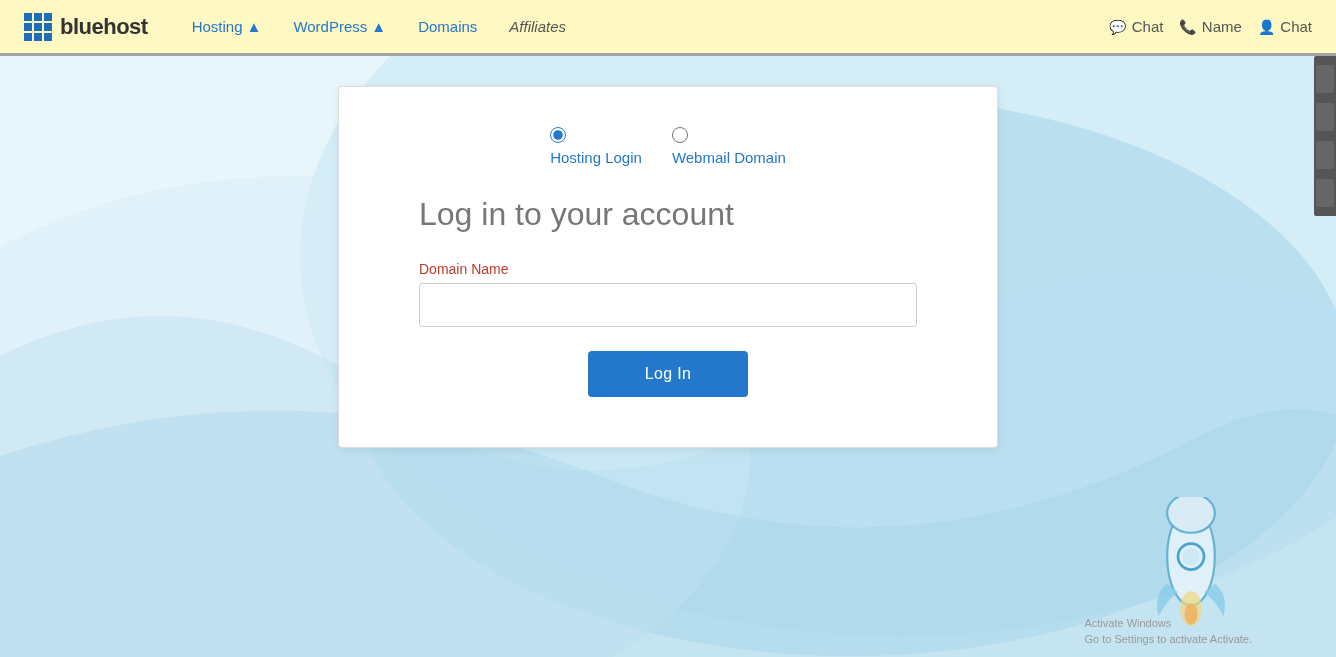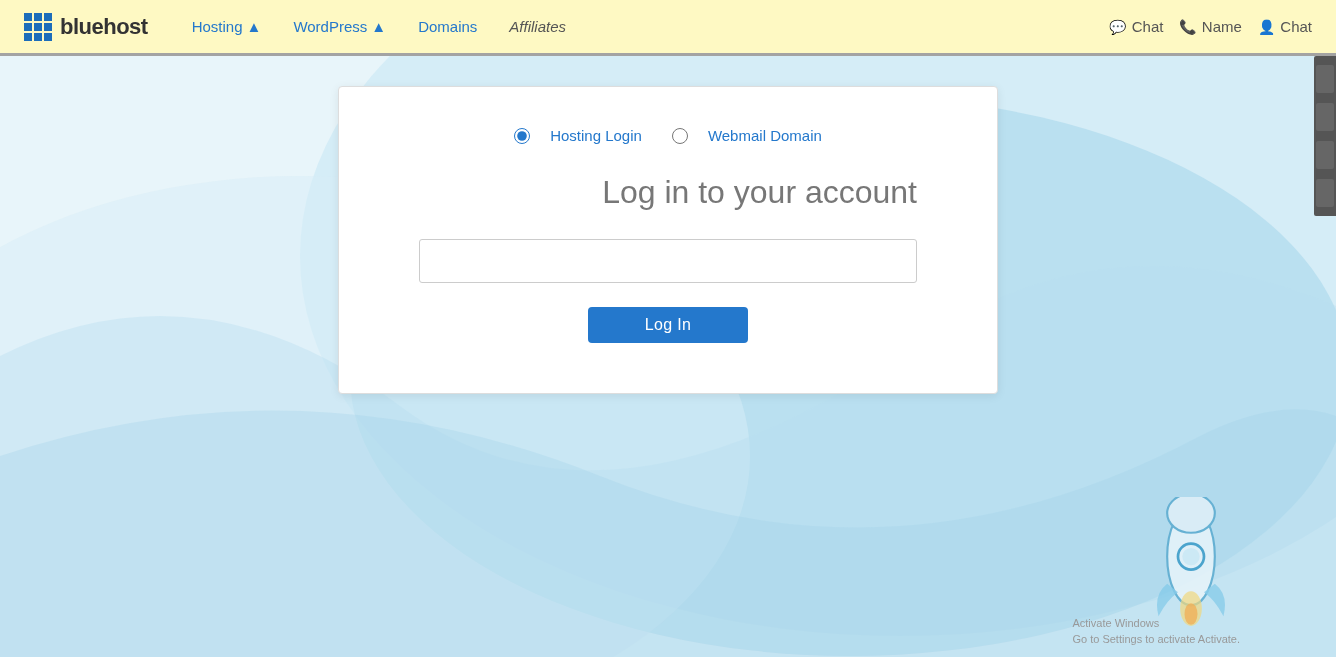--- a/index.html
+++ b/index.html
@@ -117,21 +117,21 @@
       right: 80px;
       width: 130px;
       height: 130px;
       opacity: 0.85;
     }
 
     
     .activate-windows {
       position: absolute;
       bottom: 10px;
-      right: 96px;
+      right: 84px;
       color: #999;
       font-size: 11px;
       line-height: 1.4;
     }
 
     
     .login-card {
       position: absolute;
       top: 30px;
       left: 50%;
@@ -147,36 +147,36 @@
     
     .radio-tabs {
       display: flex;
       justify-content: center;
       align-items: center;
       gap: 30px;
       margin-bottom: 30px;
     }
     .radio-label {
       display: flex;
-      align-items: center;
-      gap: 20px;
+      gap: 6px;
       font-size: 15px;
       color: #2478cc;
       cursor: pointer;
+      flex-direction: column;
     }
     .radio-input {
       width: 16px;
       height: 16px;
       accent-color: #2478cc;
       cursor: pointer;
     }
 
     
     .form-title {
-      text-align: right;
+      text-align: left;
       font-size: 32px;
       font-weight: 400;
       color: #777;
       margin-bottom: 28px;
     }
 
     
     .form-group {
       margin-bottom: 20px;
     }
@@ -195,21 +195,21 @@
       font-size: 14px;
       outline: none;
       color: #333;
     }
 
     
     .btn-login {
       display: block;
       margin: 24px auto 0;
       width: 160px;
-      height: 36px;
+      height: 46px;
       background: #2478cc;
       color: #fff;
       border: none;
       border-radius: 4px;
       font-size: 16px;
       cursor: pointer;
       letter-spacing: 0.3px;
     }
 
     
@@ -306,20 +306,21 @@
       </label>
       <label class="radio-label">
         <input type="radio" class="radio-input" name="login_type" style="">
         <span>Webmail Domain</span>
       </label>
     </div>
 
     <h2 class="form-title">Log in to your account</h2>
 
     <div class="form-group">
+      <label class="form-label">Domain Name</label>
       <input class="form-input" type="text" style="">
     </div>
 
 
     <button class="btn-login">Log In</button>
   </div>
 
   <div class="rocket-area">
     <svg viewBox="0 0 120 130" xmlns="http://www.w3.org/2000/svg">
 

